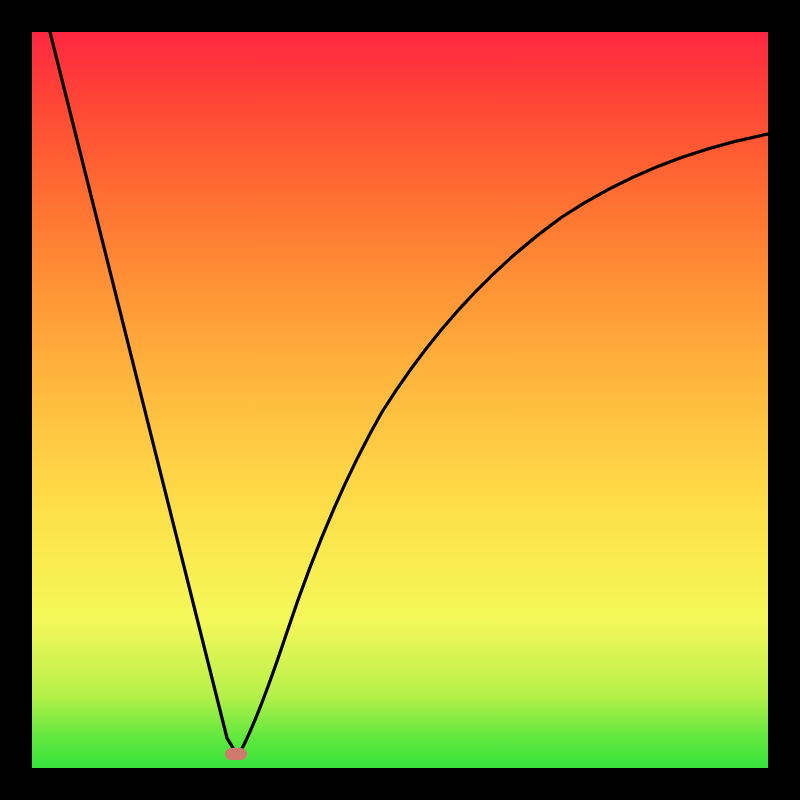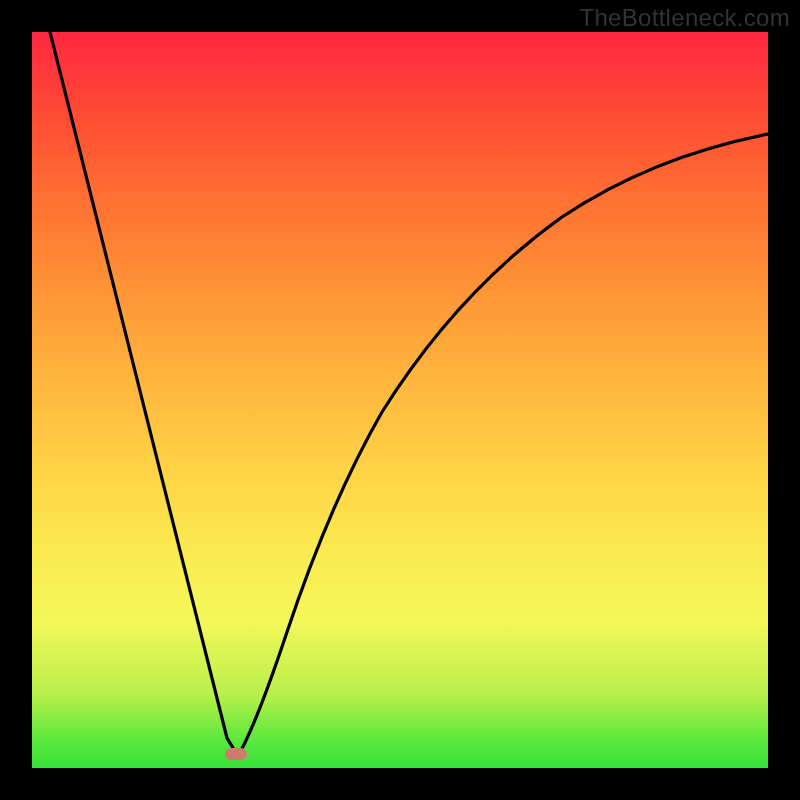--- a/index.html
+++ b/index.html
@@ -60,21 +60,20 @@
     height: 12px;
     background: #cf7a6e;
     border-radius: 6px;
     z-index: 3;
   }
 </style>
 </head>
 <body>
 
 <div class="outer">
-  <div class="watermark">TheBottleneck.com</div>
 
   <div class="plot">
     <svg class="curve" viewBox="0 0 736 736" preserveAspectRatio="none">
       <path d="M 18 0
            L 195 706
            L 206 724" stroke="#000" stroke-width="3.2" fill="none" stroke-linecap="round"></path>
       <path d="M 206 724
            C 220 700, 235 660, 255 600
            C 280 525, 310 450, 350 380
            C 400 300, 460 235, 530 185

